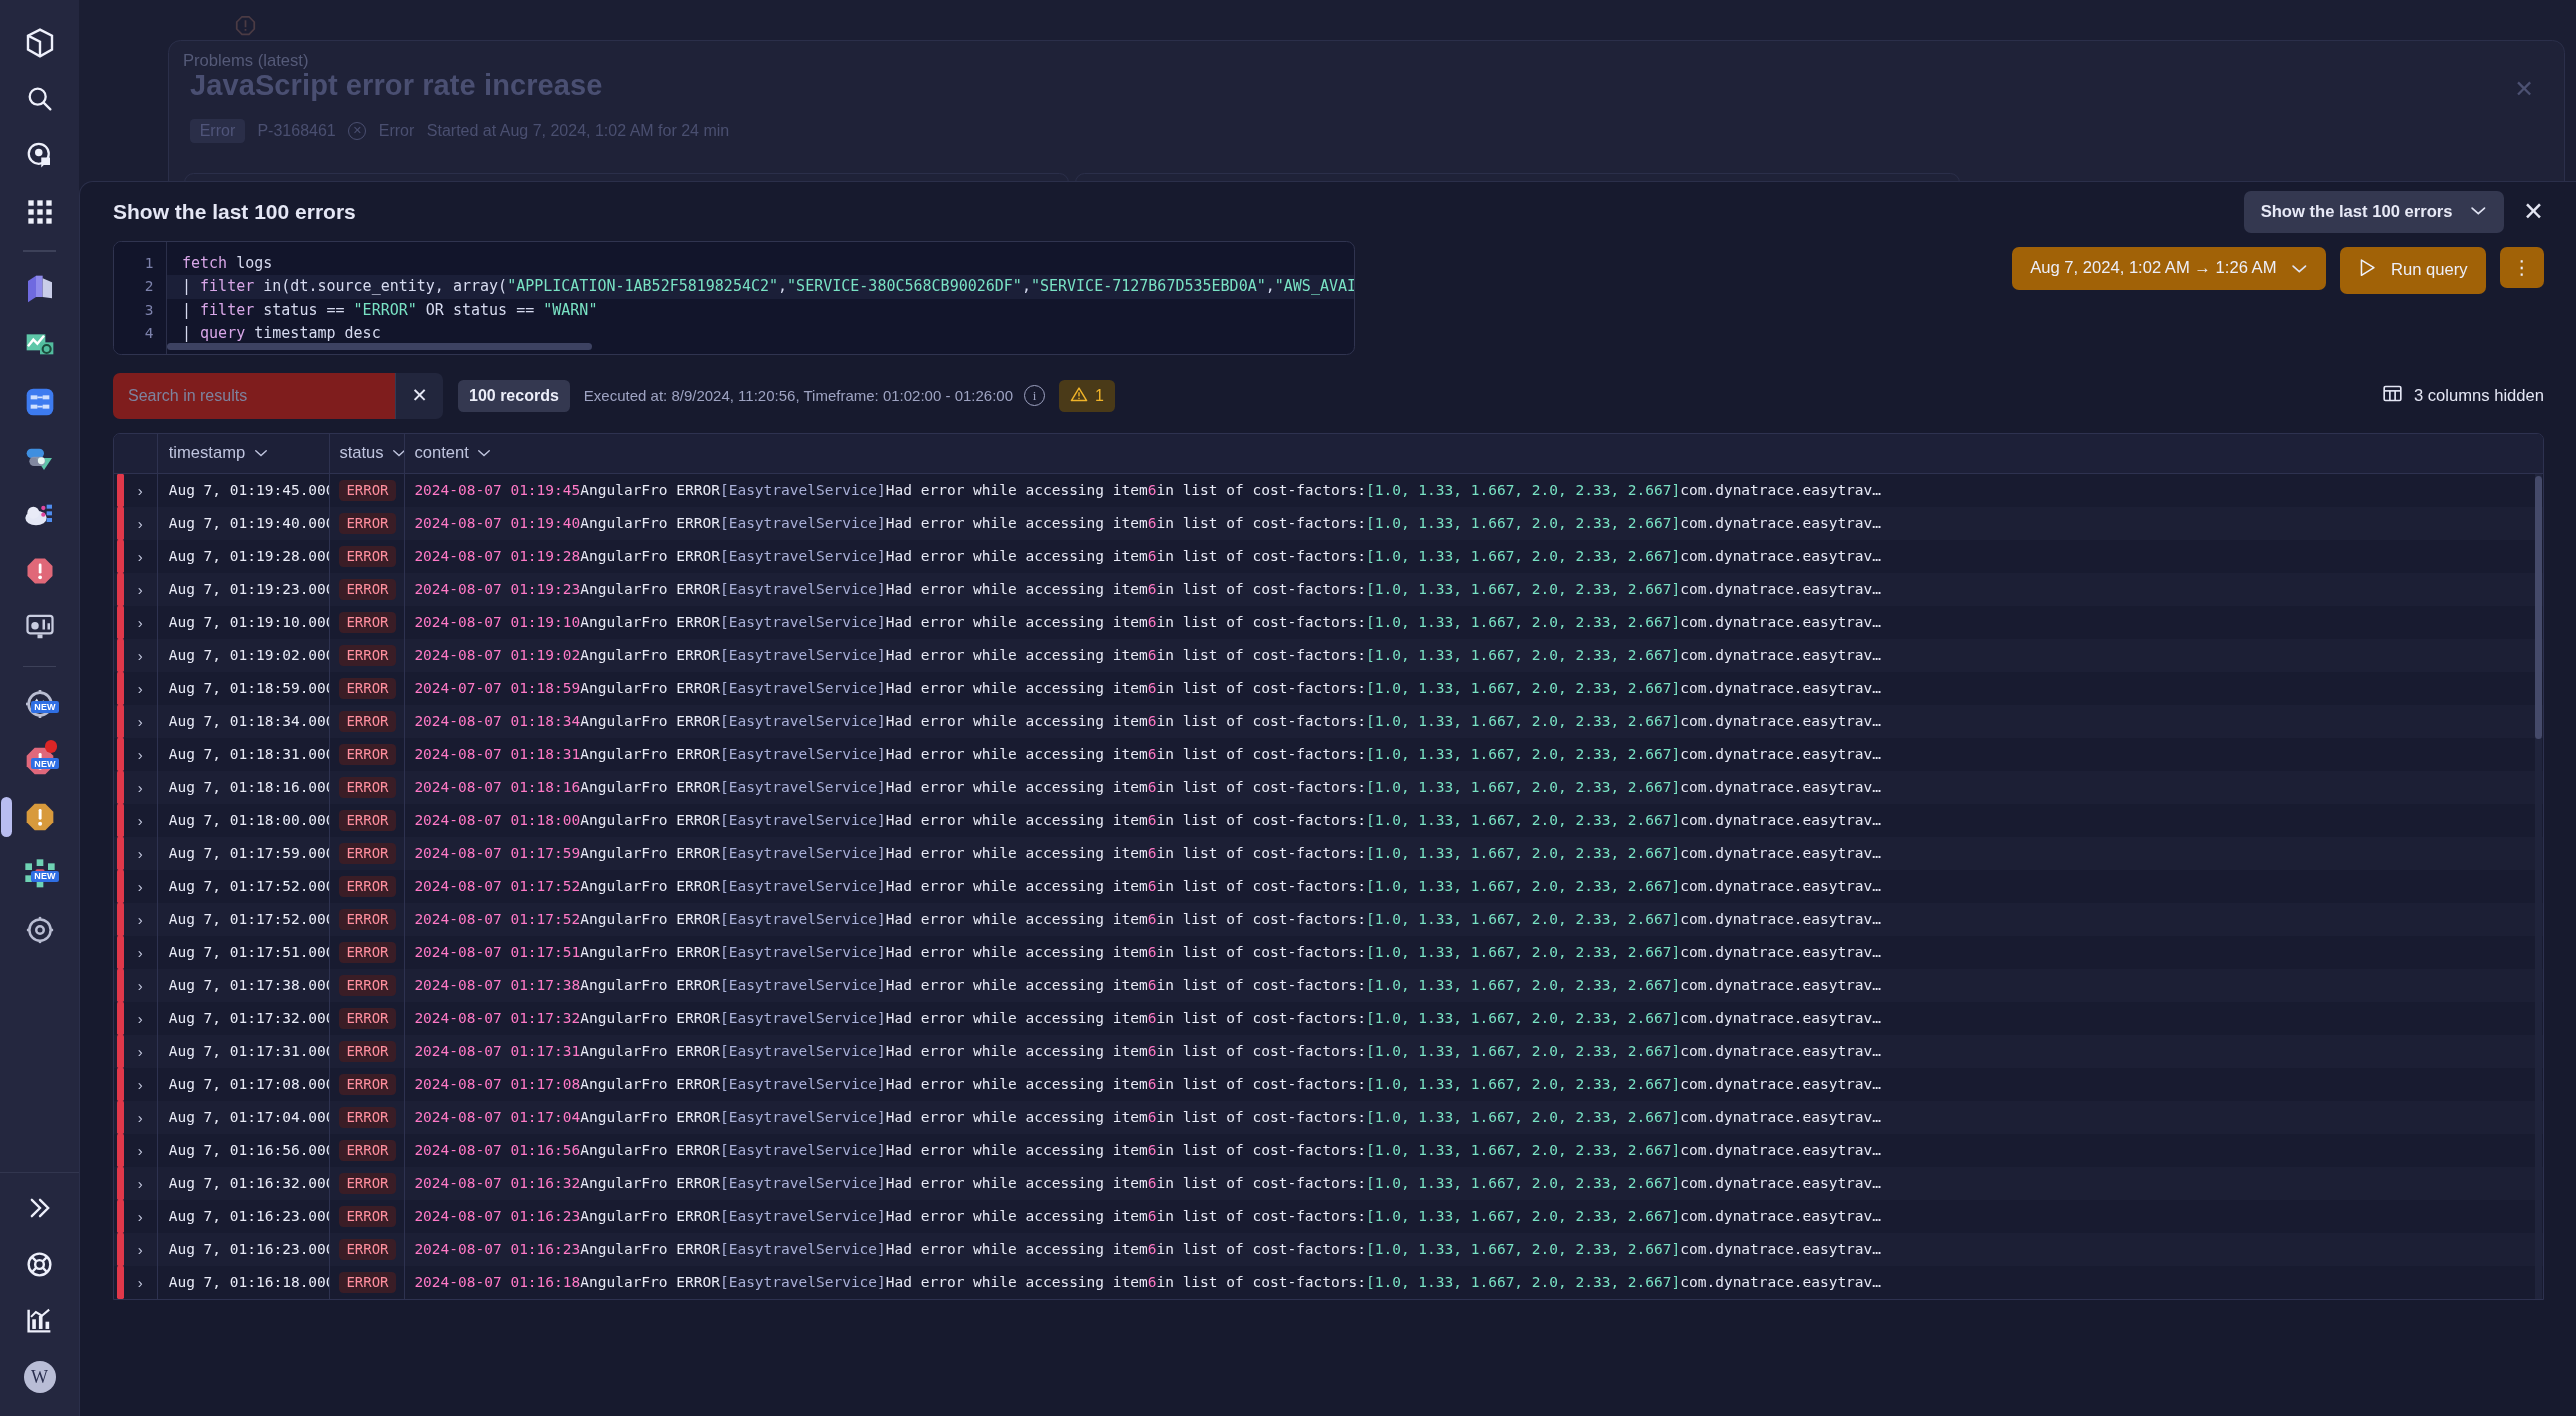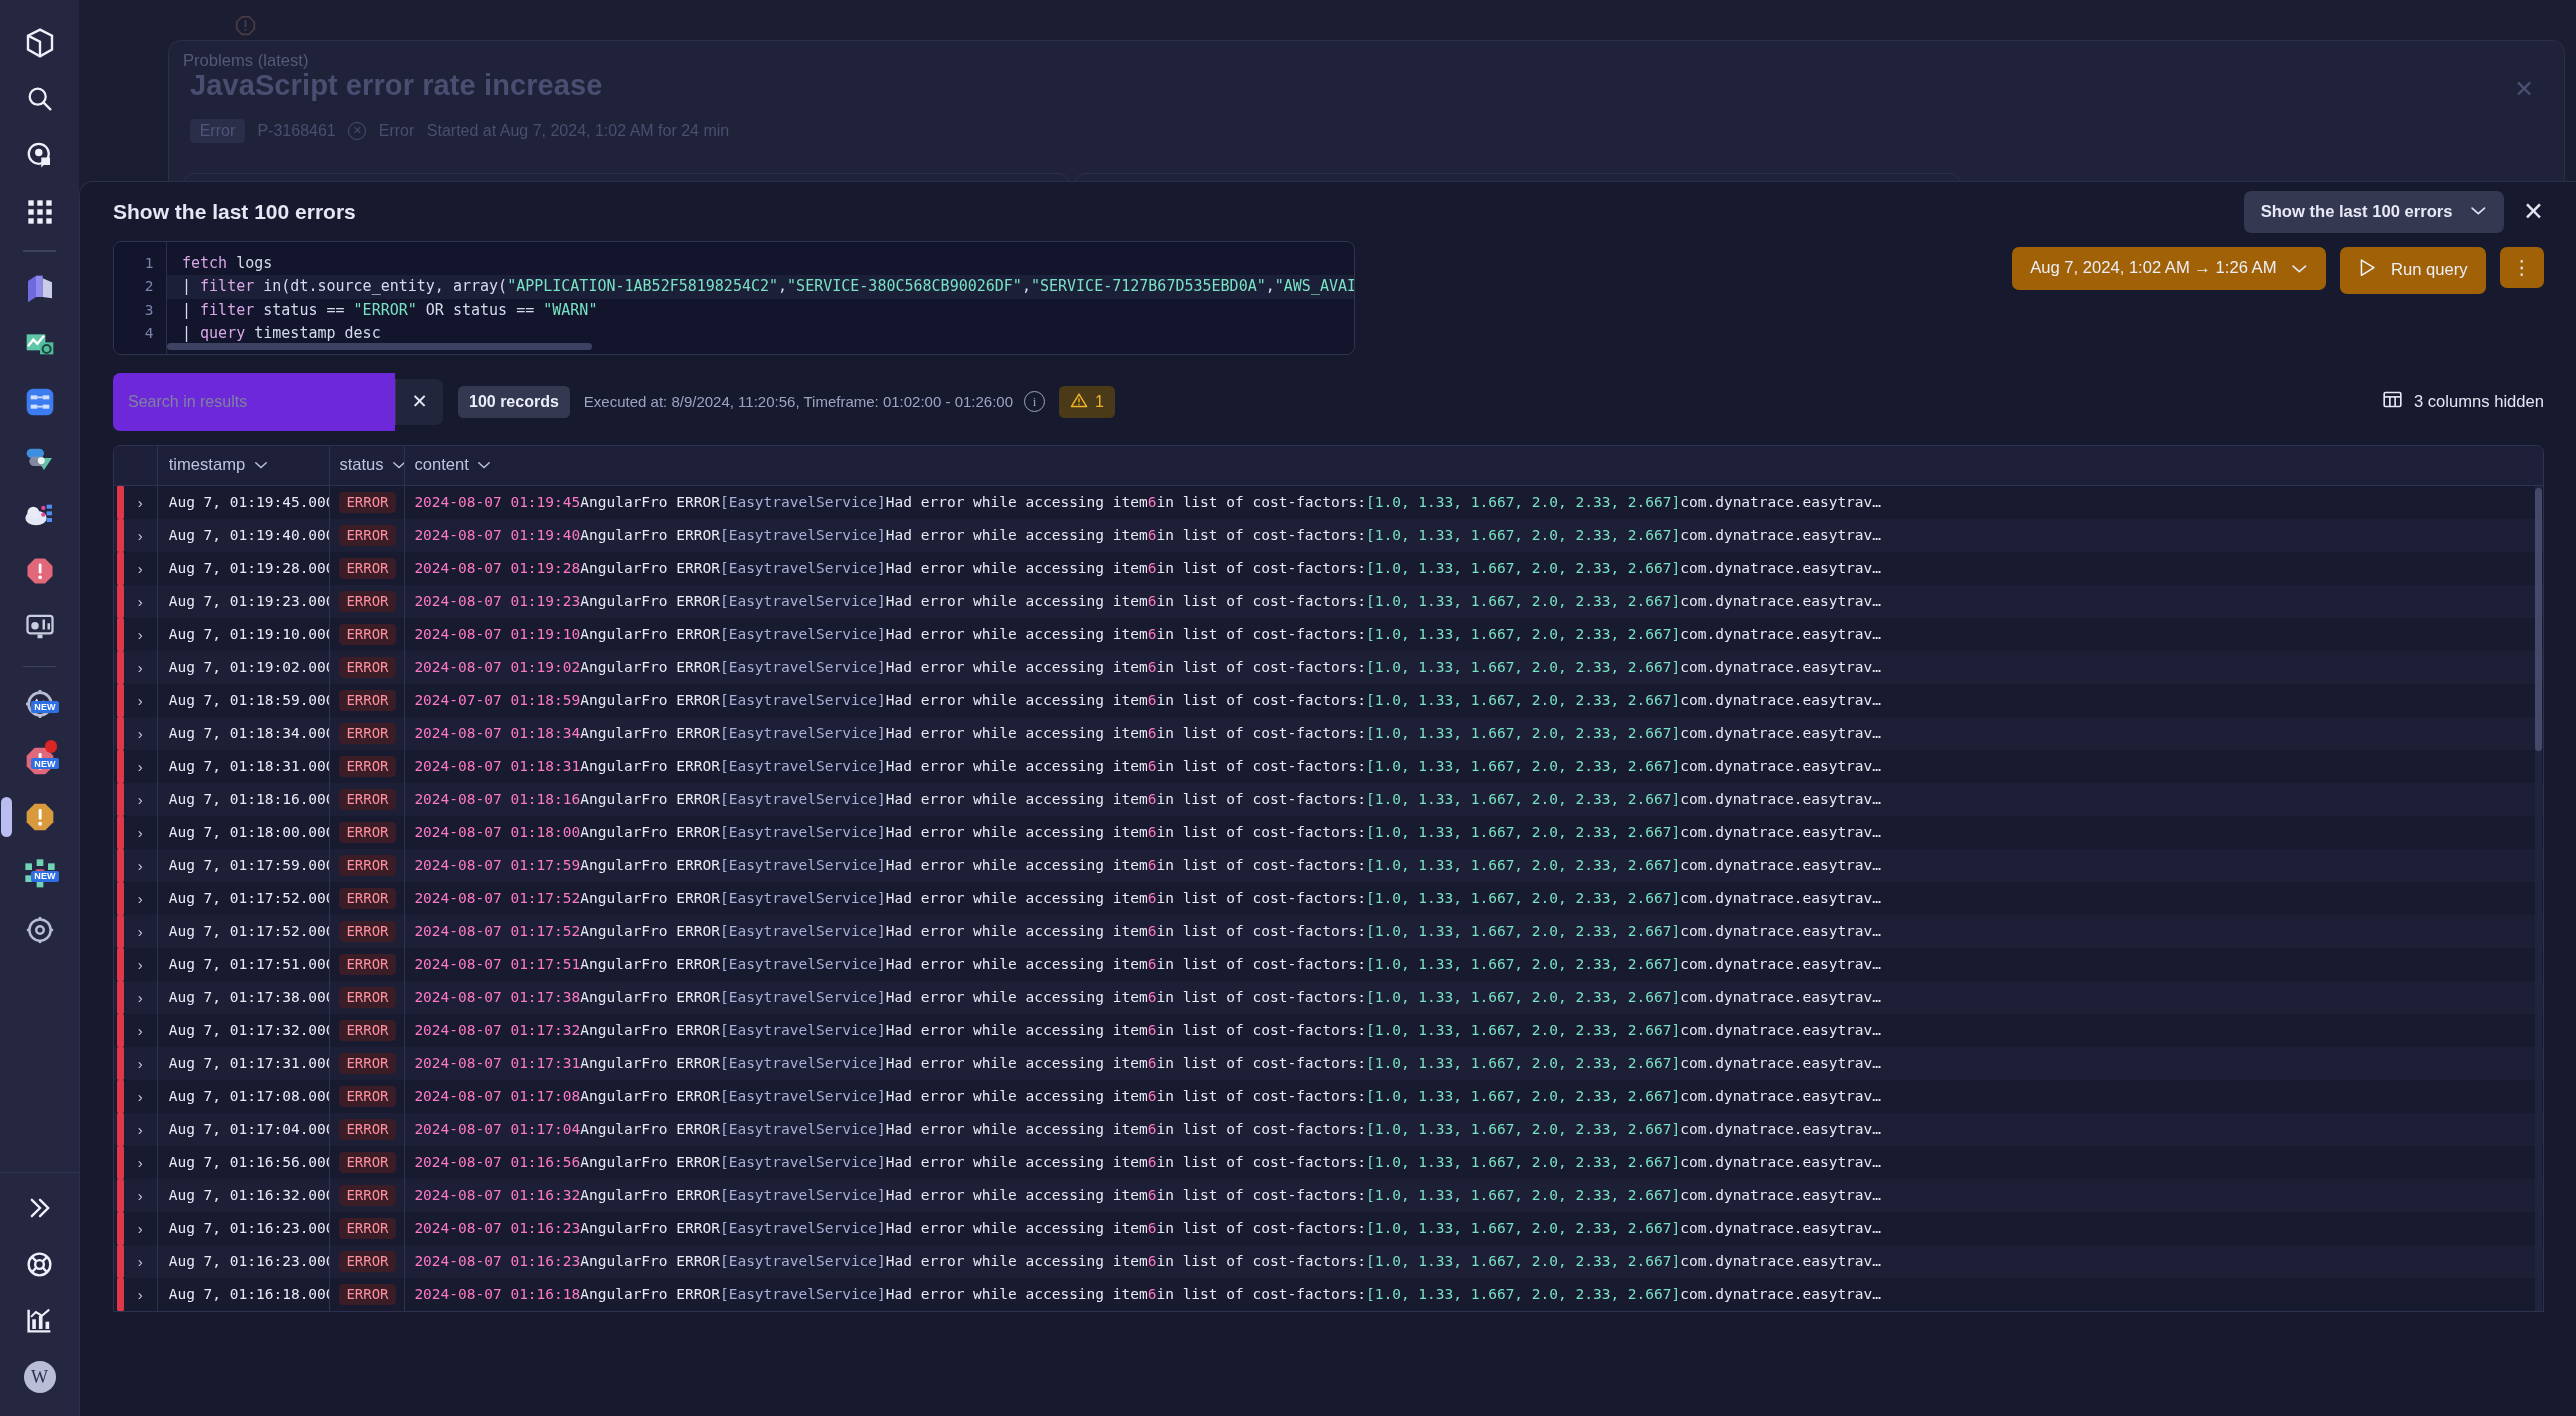--- a/index.html
+++ b/index.html
@@ -144,21 +144,21 @@
   }
   .qbtn.icononly { padding: 11.8px 12.5px; }
   .caret { font-size:12.5px; color:#c9cce0; }
 
   
   #rtools {
     display:flex; align-items:center; gap: 0;
     padding: 18px 32px 14px 33px;
   }
   #searchbox {
-    width: 282px; height: 58px; background:#6d28d9;
+    width: 282px; height: 46px; background:#7f1d1d;
     border-radius: 7px 0 0 7px; display:flex; align-items:center;
     padding-left: 15px;
   }
   #searchbox input {
     background: transparent; border:none; outline:none;
     color:#e5e7f5; font-size: 16px; width: 100%;
     font-family:"Liberation Sans", sans-serif;
   }
   #searchbox input::placeholder { color:#7e839f; }
   #search-clear {

